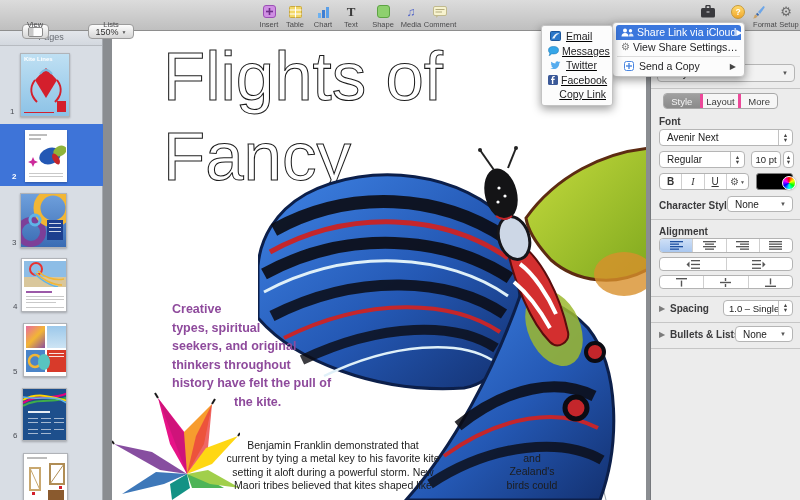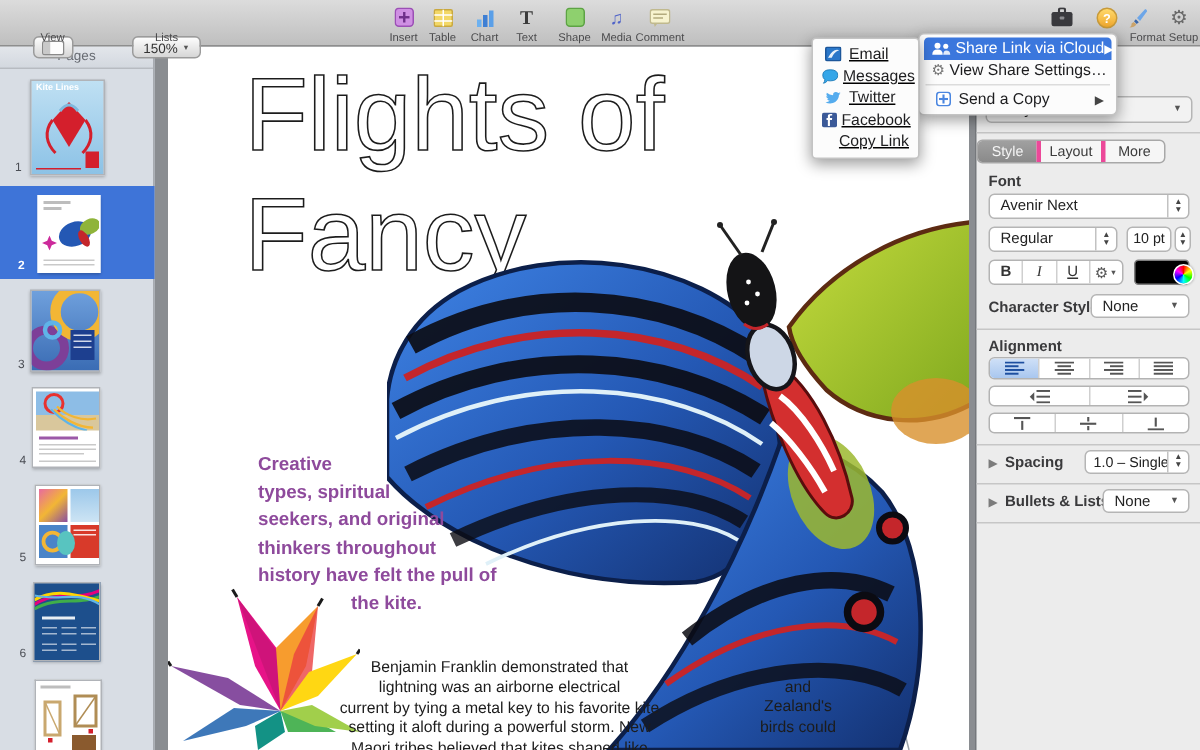--- a/index.html
+++ b/index.html
@@ -137,21 +137,20 @@
       <div class="pull-line">Creative</div>
       <div class="pull-line">types, spiritual</div>
       <div class="pull-line">seekers, and original</div>
       <div class="pull-line">thinkers throughout</div>
       <div class="pull-line">history have felt the pull of</div>
       <div class="pull-line" style="margin-left:62px;">the kite.</div>
     </div>
 
     <div class="abs body-text" style="left:96px;top:408px;width:250px;">
       <div>Benjamin Franklin demonstrated that</div>
-      <div>lightning was an airborne electrical</div>
       <div>current by tying a metal key to his favorite kite</div>
       <div>setting it aloft during a powerful storm. New</div>
       <div>Maori tribes believed that kites shaped like</div>
     </div>
 
     <div class="abs body-text" style="left:388px;top:421px;width:64px;">
       <div>and</div>
       <div>Zealand's</div>
       <div>birds could</div>
     </div>
@@ -373,21 +372,21 @@
   </div>
 
   <div id="format-panel" class="abs">
 
     <div class="fp-drop" style="left:6px;top:34px;width:138px;height:18px;background:#f2f2f2;">
       <span class="txt">Body</span>
       <span class="caret">▼</span>
     </div>
     <div class="fp-divider" style="top:58px;"></div>
 
-    <div class="tabseg" style="left:0;top:63px;width:126px;height:16px;">
+    <div class="tabseg" style="left:12px;top:63px;width:115px;height:16px;">
       <div class="sel">Style</div>
       <div>Layout</div>
       <div>More</div>
     </div>
 
     <div class="fp-label" style="left:8px;top:86px;">Font</div>
     <div class="fp-drop" style="left:8px;top:99px;width:134px;height:17px;">
       <span class="txt">Avenir Next</span>
       <div class="stepper">
           <span>▲</span>

